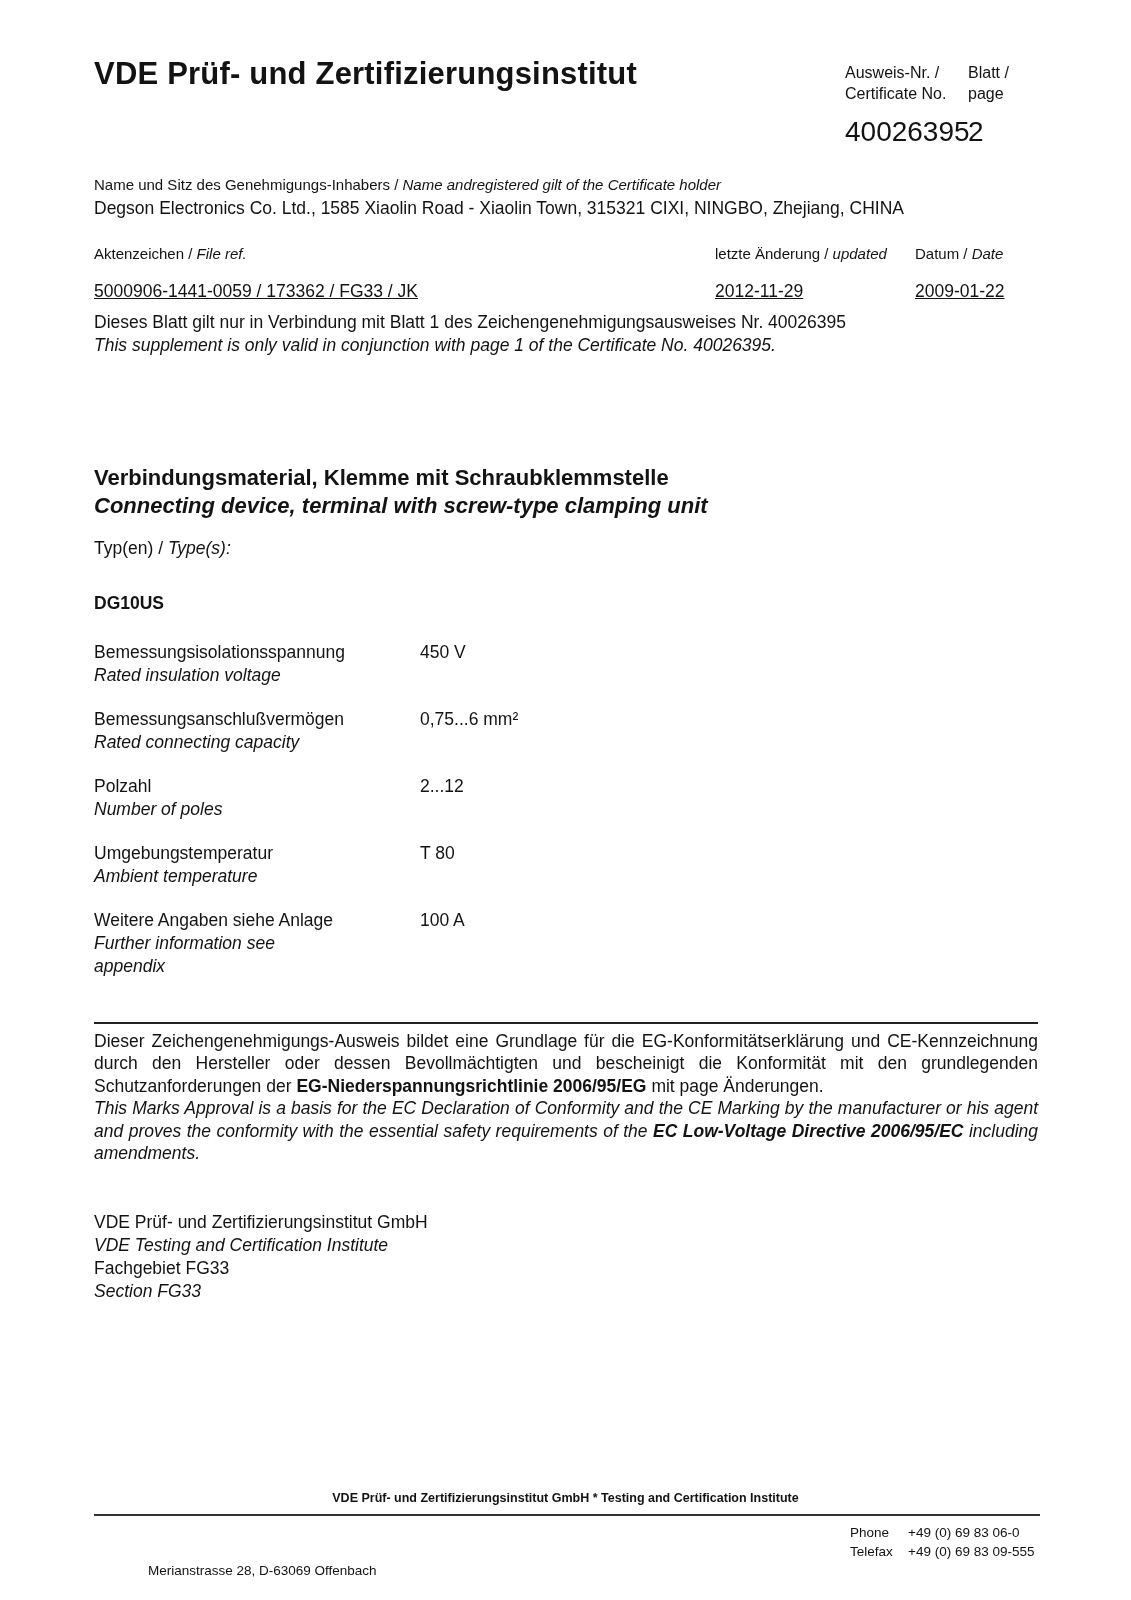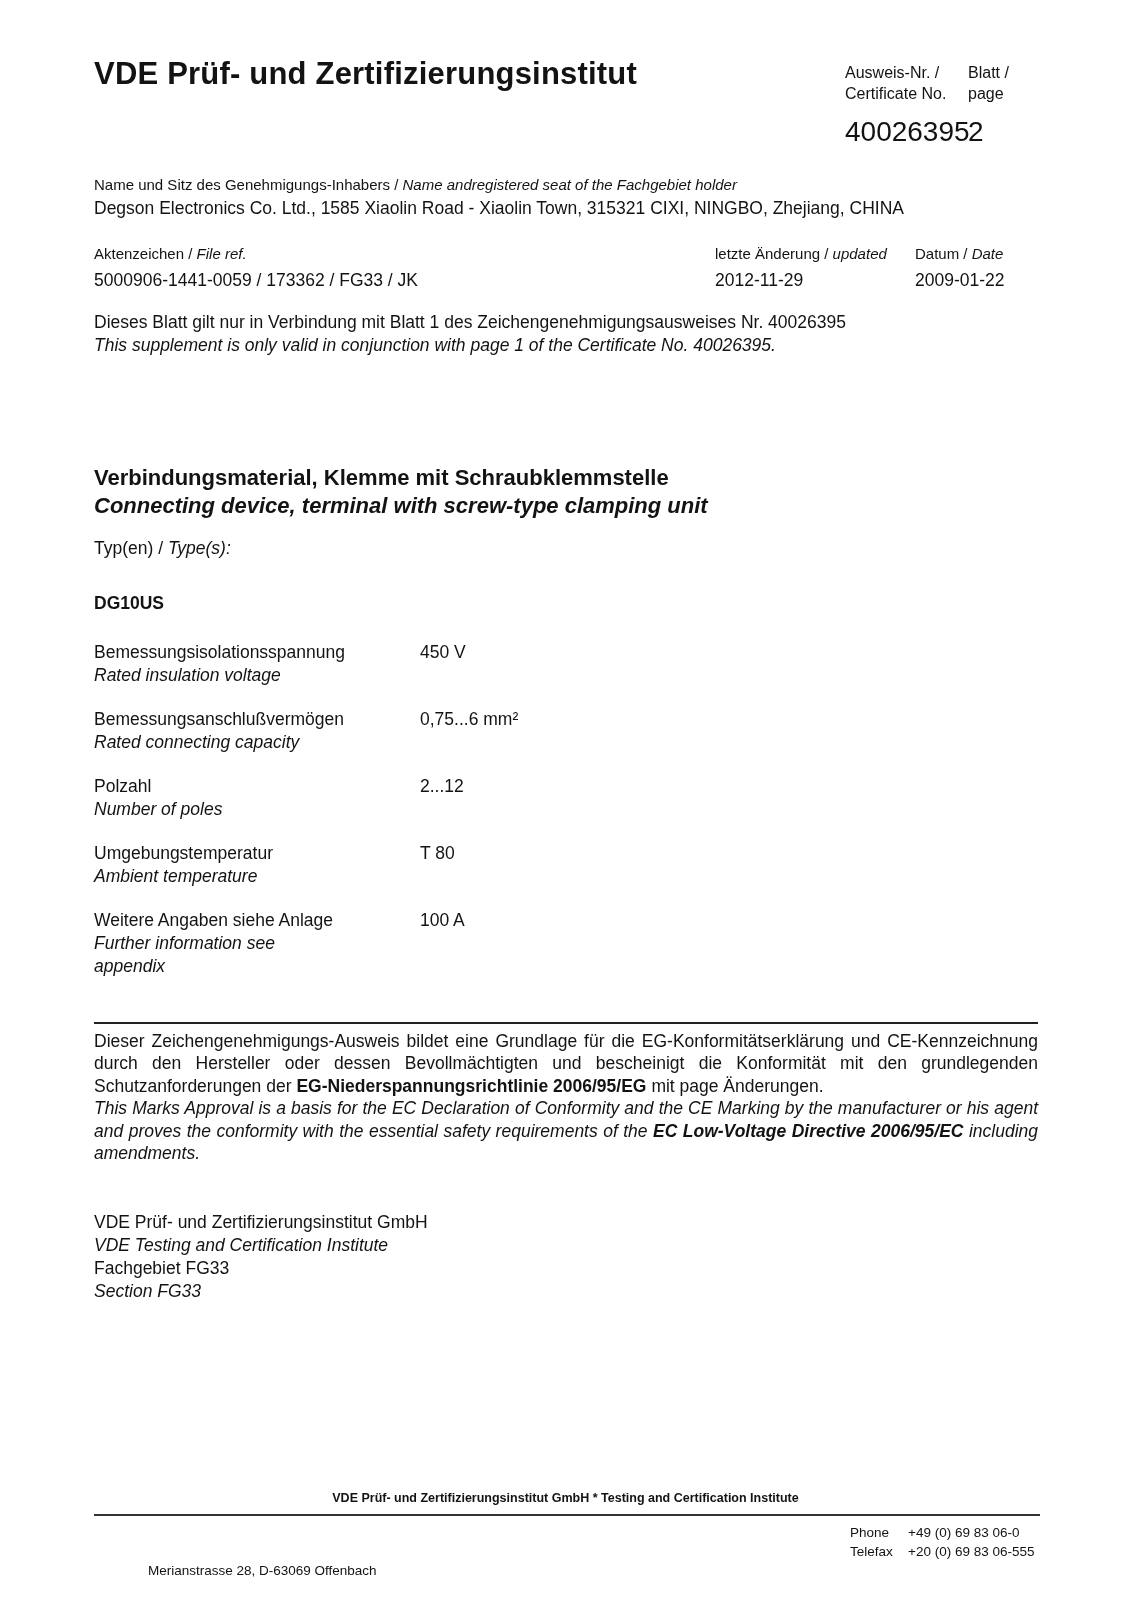--- a/index.html
+++ b/index.html
@@ -23,21 +23,21 @@
   .hdr-page { left: 968px; }
 
   
   .holder { left: 94px; top: 175px; }
   .small-label { font-size: 15px; line-height: 19px; }
   .italic { font-style: italic; }
   .holder .value { font-size: 17.5px; margin-top: 4px; }
 
   
   .fr-col { top: 244px; font-size: 15px; line-height: 19px; }
-  .fr-col .value { font-size: 17.5px; margin-top: 8px; }
+  .fr-col .value { font-size: 17.5px; margin-top: 19px; text-decoration: underline; }
   .fr-1 { left: 94px; }
   .fr-2 { left: 715px; }
   .fr-3 { left: 915px; }
 
   
   .validity { left: 94px; top: 311px; font-size: 17.5px; line-height: 22.5px; }
 
   
   .product-heading { left: 94px; top: 464px; font-size: 22px; font-weight: bold; line-height: 28px; }
   .types-line { left: 94px; top: 538px; font-size: 17.5px; }
@@ -85,21 +85,21 @@
 
   <div class="abs hdr-col hdr-page">
     <div>Blatt /</div>
     <div>page</div>
     <div class="big">2</div>
   </div>
 
   <div class="abs holder">
     <div class="small-label">
       <span>Name und Sitz des Genehmigungs-Inhabers /</span>
-      <span class="italic">Name andregistered seat of the Fachgebiet holder</span>
+      <span class="italic">Name andregistered gilt of the Certificate holder</span>
     </div>
     <div class="value">Degson Electronics Co. Ltd., 1585 Xiaolin Road - Xiaolin Town, 315321 CIXI, NINGBO, Zhejiang, CHINA</div>
   </div>
 
   <div class="abs fr-col fr-1">
     <div>
       <span>Aktenzeichen /</span>
       <span class="italic">File ref.</span>
     </div>
     <div class="value">5000906-1441-0059 / 173362 / FG33 / JK</div>
@@ -202,17 +202,17 @@
   <div class="abs footer-center">VDE Prüf- und Zertifizierungsinstitut GmbH * Testing and Certification Institute</div>
   <div class="abs footer-line"></div>
   <div class="abs footer-addr">Merianstrasse 28, D-63069 Offenbach</div>
   <div class="abs footer-contact">
     <div class="row">
       <span class="lbl">Phone</span>
       <span>+49 (0) 69 83 06-0</span>
     </div>
     <div class="row">
       <span class="lbl">Telefax</span>
-      <span>+20 (0) 69 83 06-555</span>
+      <span>+49 (0) 69 83 09-555</span>
     </div>
   </div>
 
 </div>
 
 </body></html>

